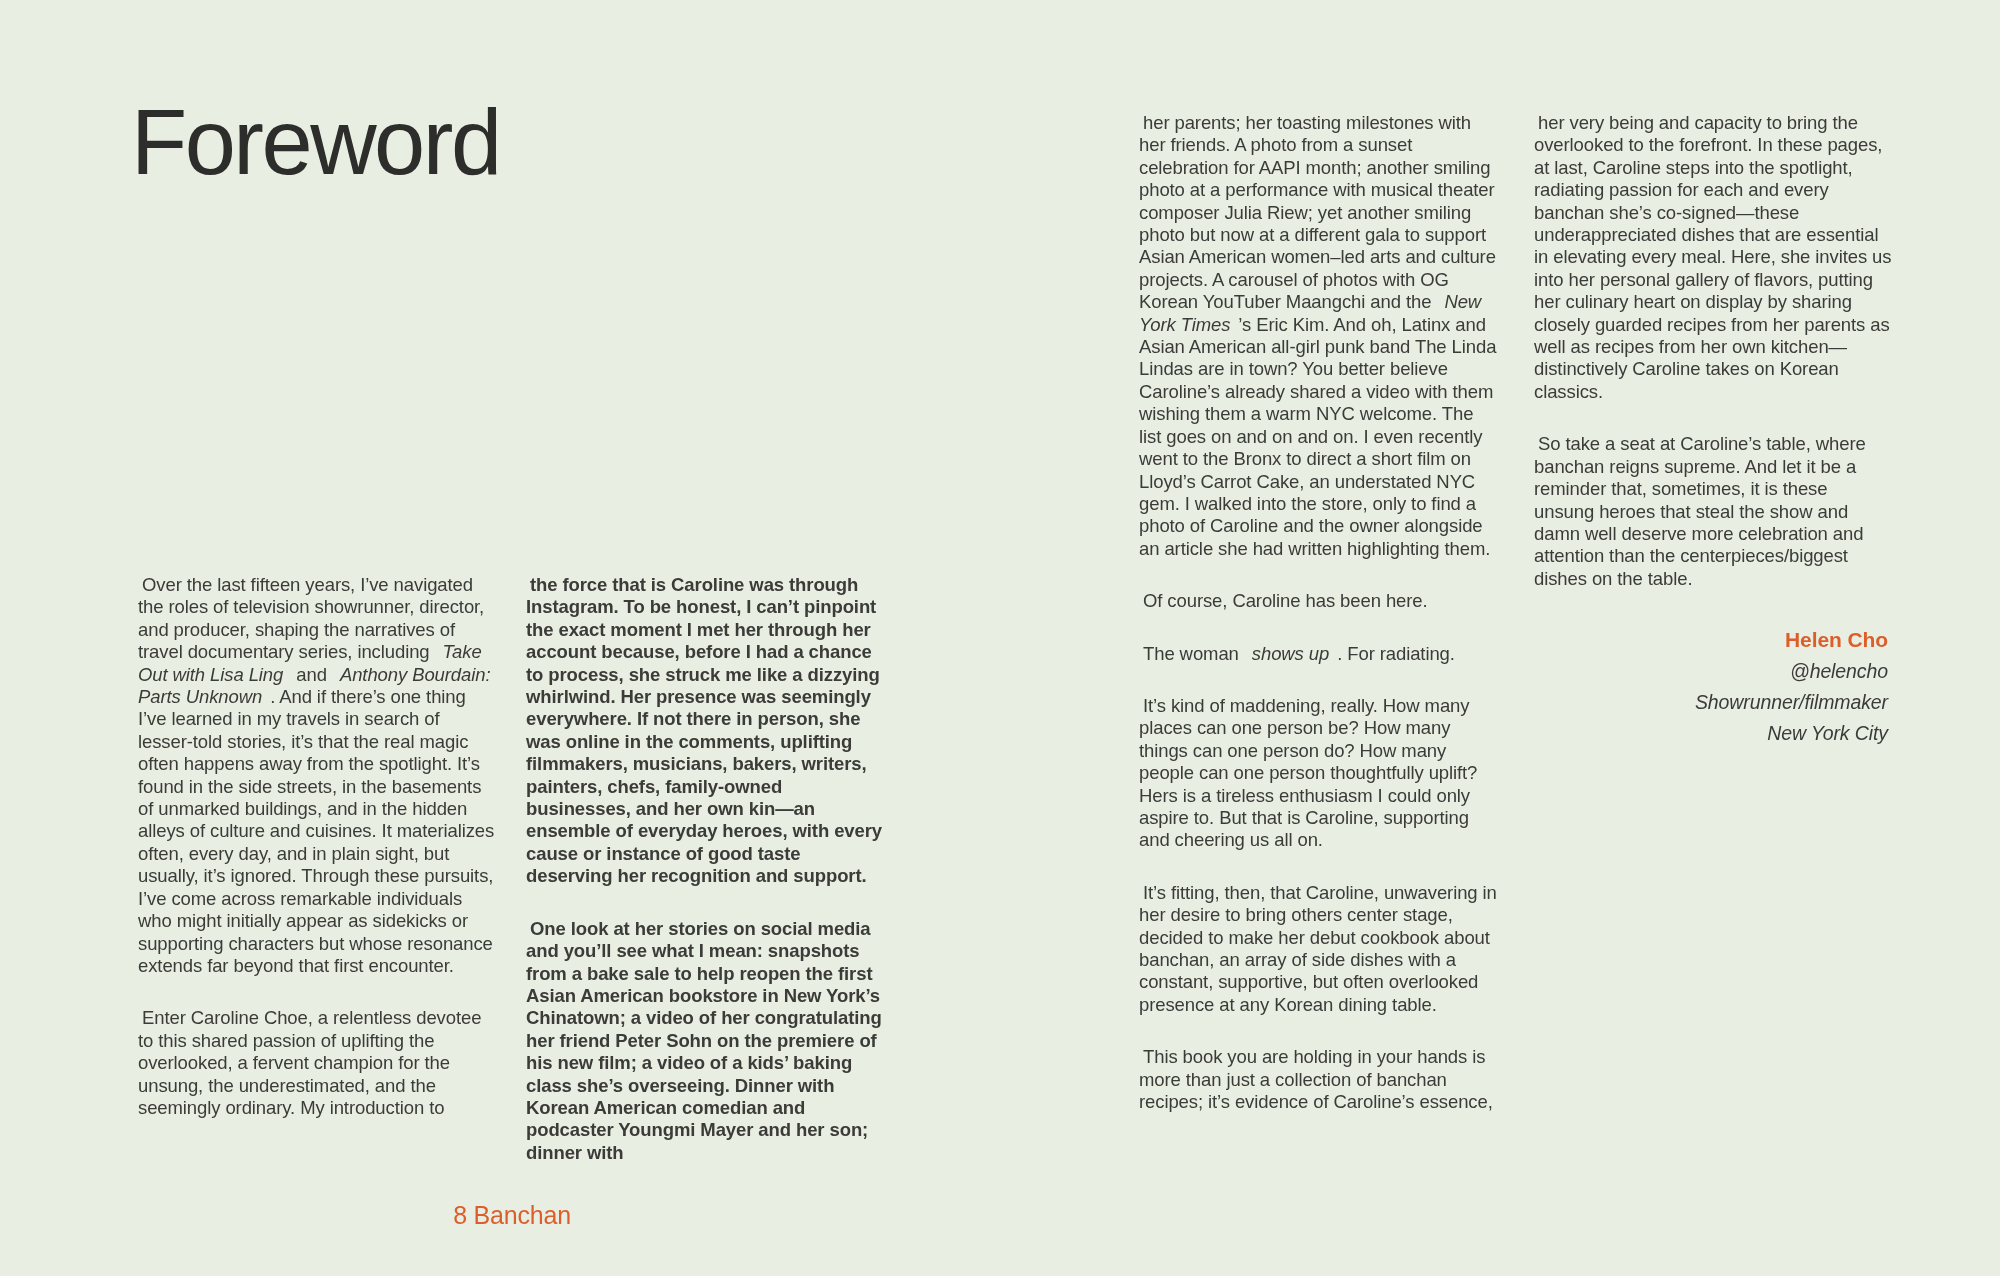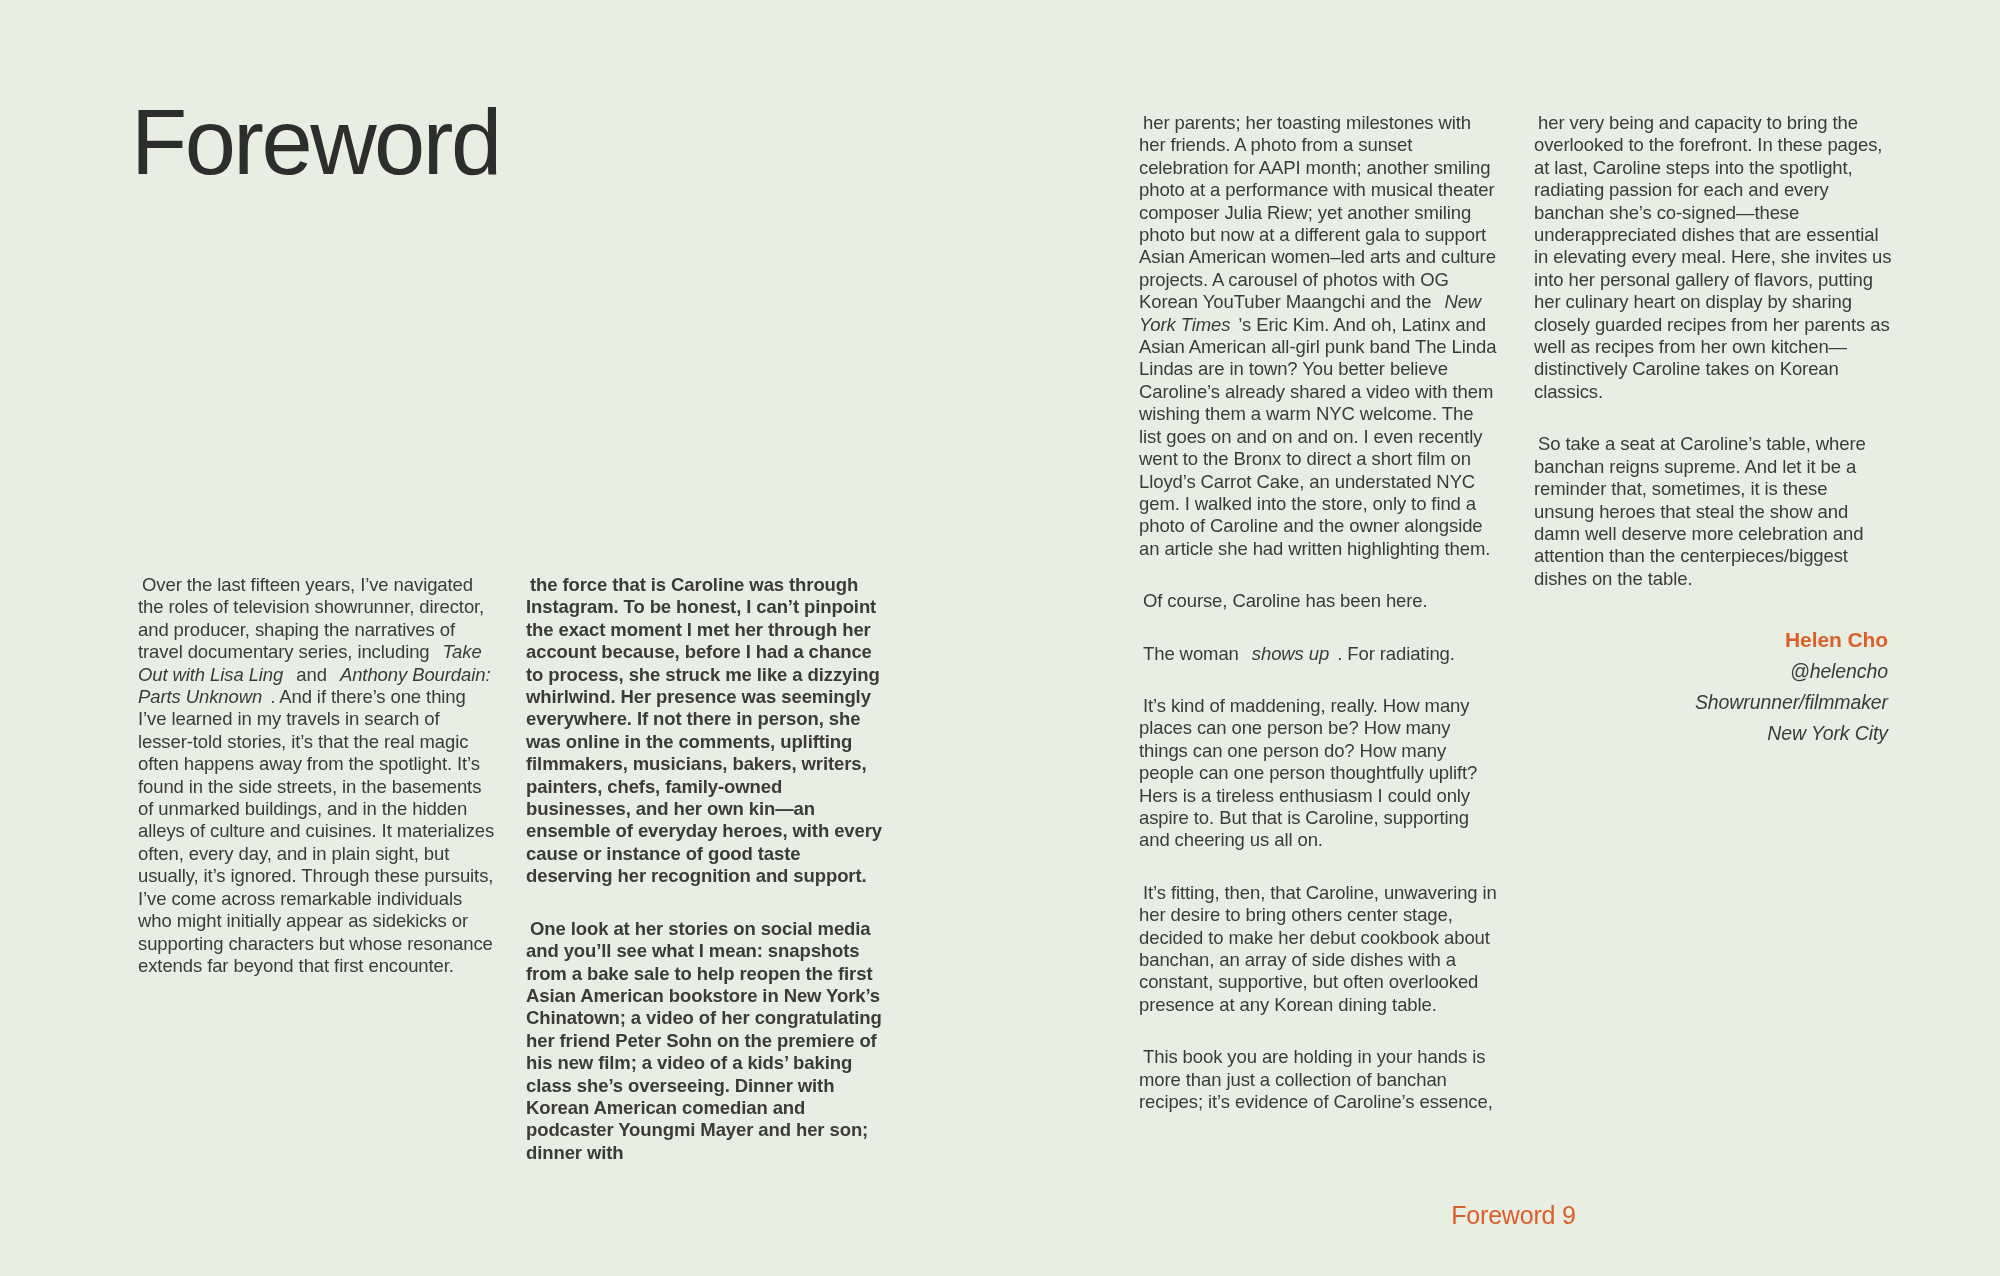--- a/index.html
+++ b/index.html
@@ -75,20 +75,21 @@
 </style>
 </head>
 <body>
 
 <div class="spread">
 
   <h1 class="page-title">Foreword</h1>
 
   <div class="col col-1">
       <p class="body-para"><span>Over the last fifteen years, I’ve navigated the roles of television showrunner, director, and producer, shaping the narratives of travel documentary series, including </span><span class="italic">Take Out with Lisa Ling</span><span> and </span><span class="italic">Anthony Bourdain: Parts Unknown</span><span>. And if there’s one thing I’ve learned in my travels in search of lesser-told stories, it’s that the real magic often happens away from the spotlight. It’s found in the side streets, in the basements of unmarked buildings, and in the hidden alleys of culture and cuisines. It materializes often, every day, and in plain sight, but usually, it’s ignored. Through these pursuits, I’ve come across remarkable individuals who might initially appear as sidekicks or supporting characters but whose resonance extends far beyond that first encounter.</span></p>
+      <p class="body-para"><span>Enter Caroline Choe, a relentless devotee to this shared passion of uplifting the overlooked, a fervent champion for the unsung, the underestimated, and the seemingly ordinary. My introduction to</span></p>
     </div>
 
   <div class="col col-2">
       <p class="body-para"><span>the force that is Caroline was through Instagram. To be honest, I can’t pinpoint the exact moment I met her through her account because, before I had a chance to process, she struck me like a dizzying whirlwind. Her presence was seemingly everywhere. If not there in person, she was online in the comments, uplifting filmmakers, musicians, bakers, writers, painters, chefs, family-owned businesses, and her own kin—an ensemble of everyday heroes, with every cause or instance of good taste deserving her recognition and support.</span></p>
       <p class="body-para"><span>One look at her stories on social media and you’ll see what I mean: snapshots from a bake sale to help reopen the first Asian American bookstore in New York’s Chinatown; a video of her congratulating her friend Peter Sohn on the premiere of his new film; a video of a kids’ baking class she’s overseeing. Dinner with Korean American comedian and podcaster Youngmi Mayer and her son; dinner with</span></p>
     </div>
 
   <div class="col col-3">
       <p class="body-para"><span>her parents; her toasting milestones with her friends. A photo from a sunset celebration for AAPI month; another smiling photo at a performance with musical theater composer Julia Riew; yet another smiling photo but now at a different gala to support Asian American women–led arts and culture projects. A carousel of photos with OG Korean YouTuber Maangchi and the </span><span class="italic">New York Times</span><span>’s Eric Kim. And oh, Latinx and Asian American all-girl punk band The Linda Lindas are in town? You better believe Caroline’s already shared a video with them wishing them a warm NYC welcome. The list goes on and on and on. I even recently went to the Bronx to direct a short film on Lloyd’s Carrot Cake, an understated NYC gem. I walked into the store, only to find a photo of Caroline and the owner alongside an article she had written highlighting them.</span></p>
       <p class="body-para"><span>Of course, Caroline has been here.</span></p>
@@ -102,16 +103,16 @@
     <p class="body-para"><span>her very being and capacity to bring the overlooked to the forefront. In these pages, at last, Caroline steps into the spotlight, radiating passion for each and every banchan she’s co-signed—these underappreciated dishes that are essential in elevating every meal. Here, she invites us into her personal gallery of flavors, putting her culinary heart on display by sharing closely guarded recipes from her parents as well as recipes from her own kitchen—distinctively Caroline takes on Korean classics.</span></p>
       <p class="body-para"><span>So take a seat at Caroline’s table, where banchan reigns supreme. And let it be a reminder that, sometimes, it is these unsung heroes that steal the show and damn well deserve more celebration and attention than the centerpieces/biggest dishes on the table.</span></p>
       <div class="signature">
       <div class="sig-name">Helen Cho</div>
       <div class="sig-line">@helencho</div>
       <div class="sig-line">Showrunner/filmmaker</div>
       <div class="sig-line">New York City</div>
     </div>
   </div>
 
+  <div class="footer footer-left">8 Banchan</div>
 
-  <div class="footer footer-right">Foreword 9</div>
 
 </div>
 
 </body></html>

